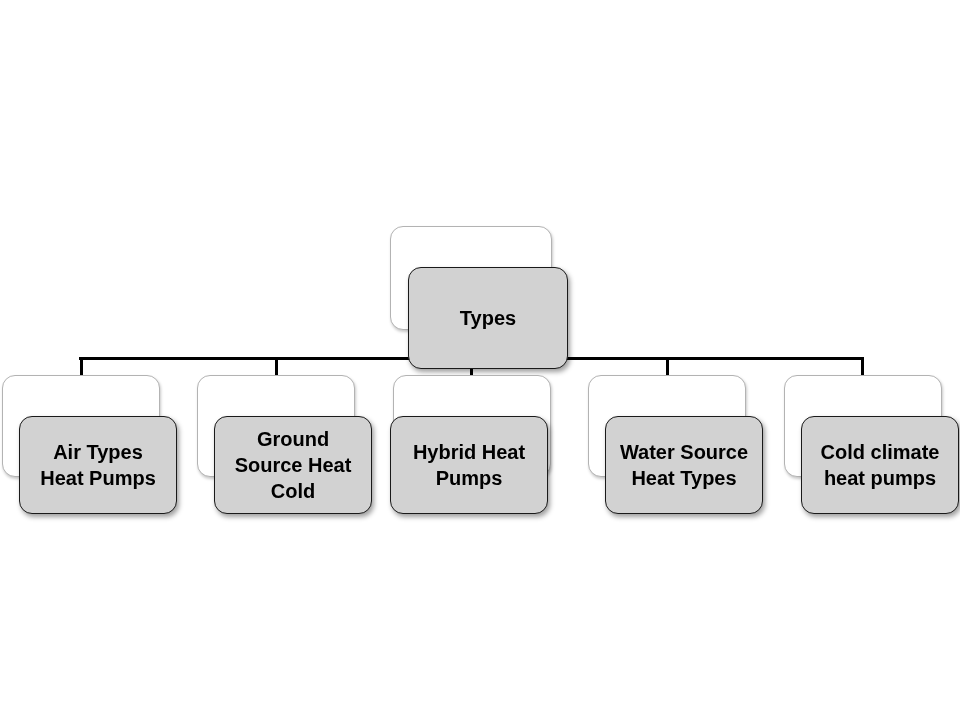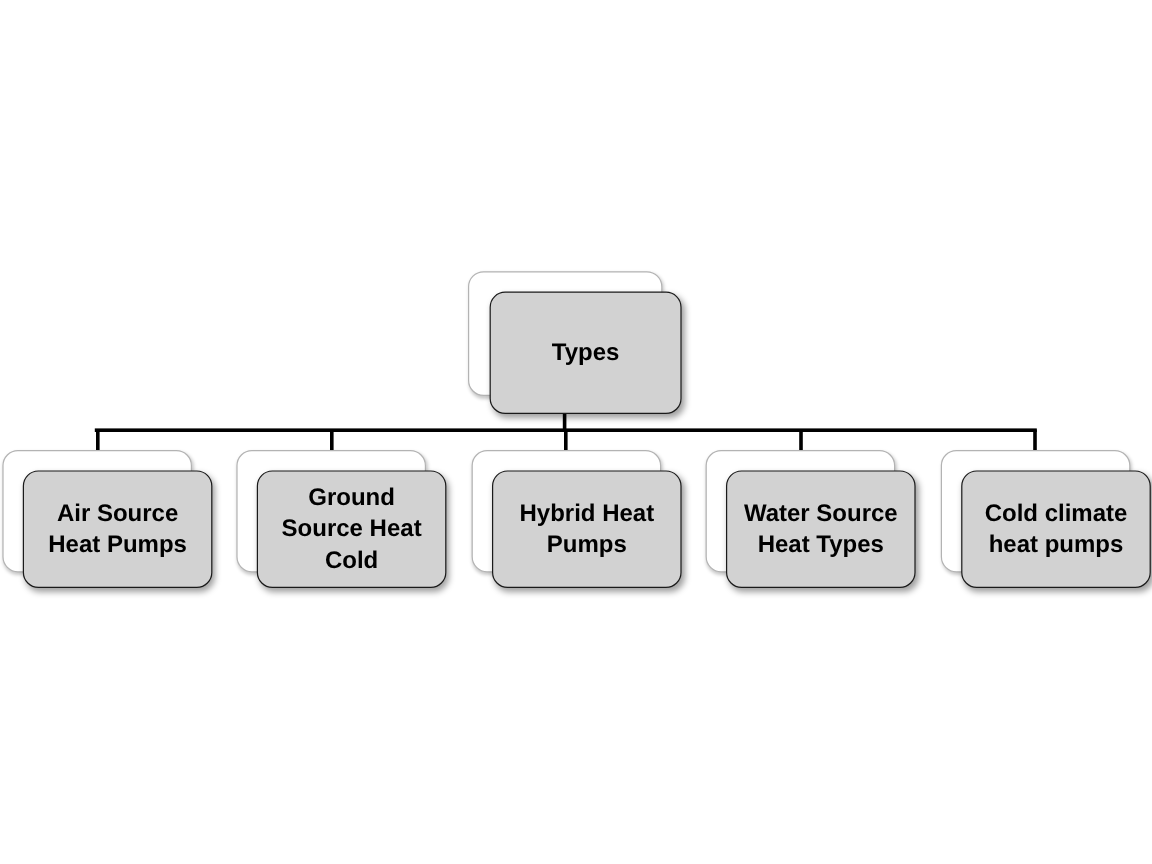--- a/index.html
+++ b/index.html
@@ -40,32 +40,33 @@
     box-sizing: border-box;
     display: flex;
     align-items: center;
     justify-content: center;
     text-align: center;
     font-weight: bold;
     font-size: 20px;
     line-height: 1.3;
     color: #000000;
     padding: 0 9px;
+    margin-top: 24px;
   }
 
   
   .root .back-card  { left: 390px; top: 226px; width: 162px; height: 104px; }
   .root .front-card { left: 408px; top: 243px; width: 160px; height: 102px; }
 
   
   .child .back-card  { top: 375px; width: 158px; height: 102px; }
   .child .front-card { top: 392px; width: 158px; height: 98px; }
   .child.c0 .back-card { left: 2px; }   .child.c0 .front-card { left: 19px; }
   .child.c1 .back-card { left: 197px; } .child.c1 .front-card { left: 214px; }
-  .child.c2 .back-card { left: 393px; } .child.c2 .front-card { left: 410px; }
+  .child.c2 .back-card { left: 393px; } .child.c2 .front-card { left: 390px; }
   .child.c3 .back-card { left: 588px; } .child.c3 .front-card { left: 801px; left: 605px; }
   .child.c4 .back-card { left: 784px; } .child.c4 .front-card { left: 801px; }
 </style>
 </head>
 <body>
 
 <div class="canvas">
 
   <div class="line root-stem"></div>
   <div class="line h-line"></div>
@@ -78,21 +79,21 @@
   <div class="node root">
     <div class="back-card"></div>
     <div class="front-card">
       <span>Types</span>
     </div>
   </div>
 
   <div class="node child c0">
     <div class="back-card"></div>
     <div class="front-card">
-      <span>Air Source Heat Pumps</span>
+      <span>Air Types Heat Pumps</span>
     </div>
   </div>
 
   <div class="node child c1">
     <div class="back-card"></div>
     <div class="front-card">
       <span>Ground Source Heat Cold</span>
     </div>
   </div>
 

